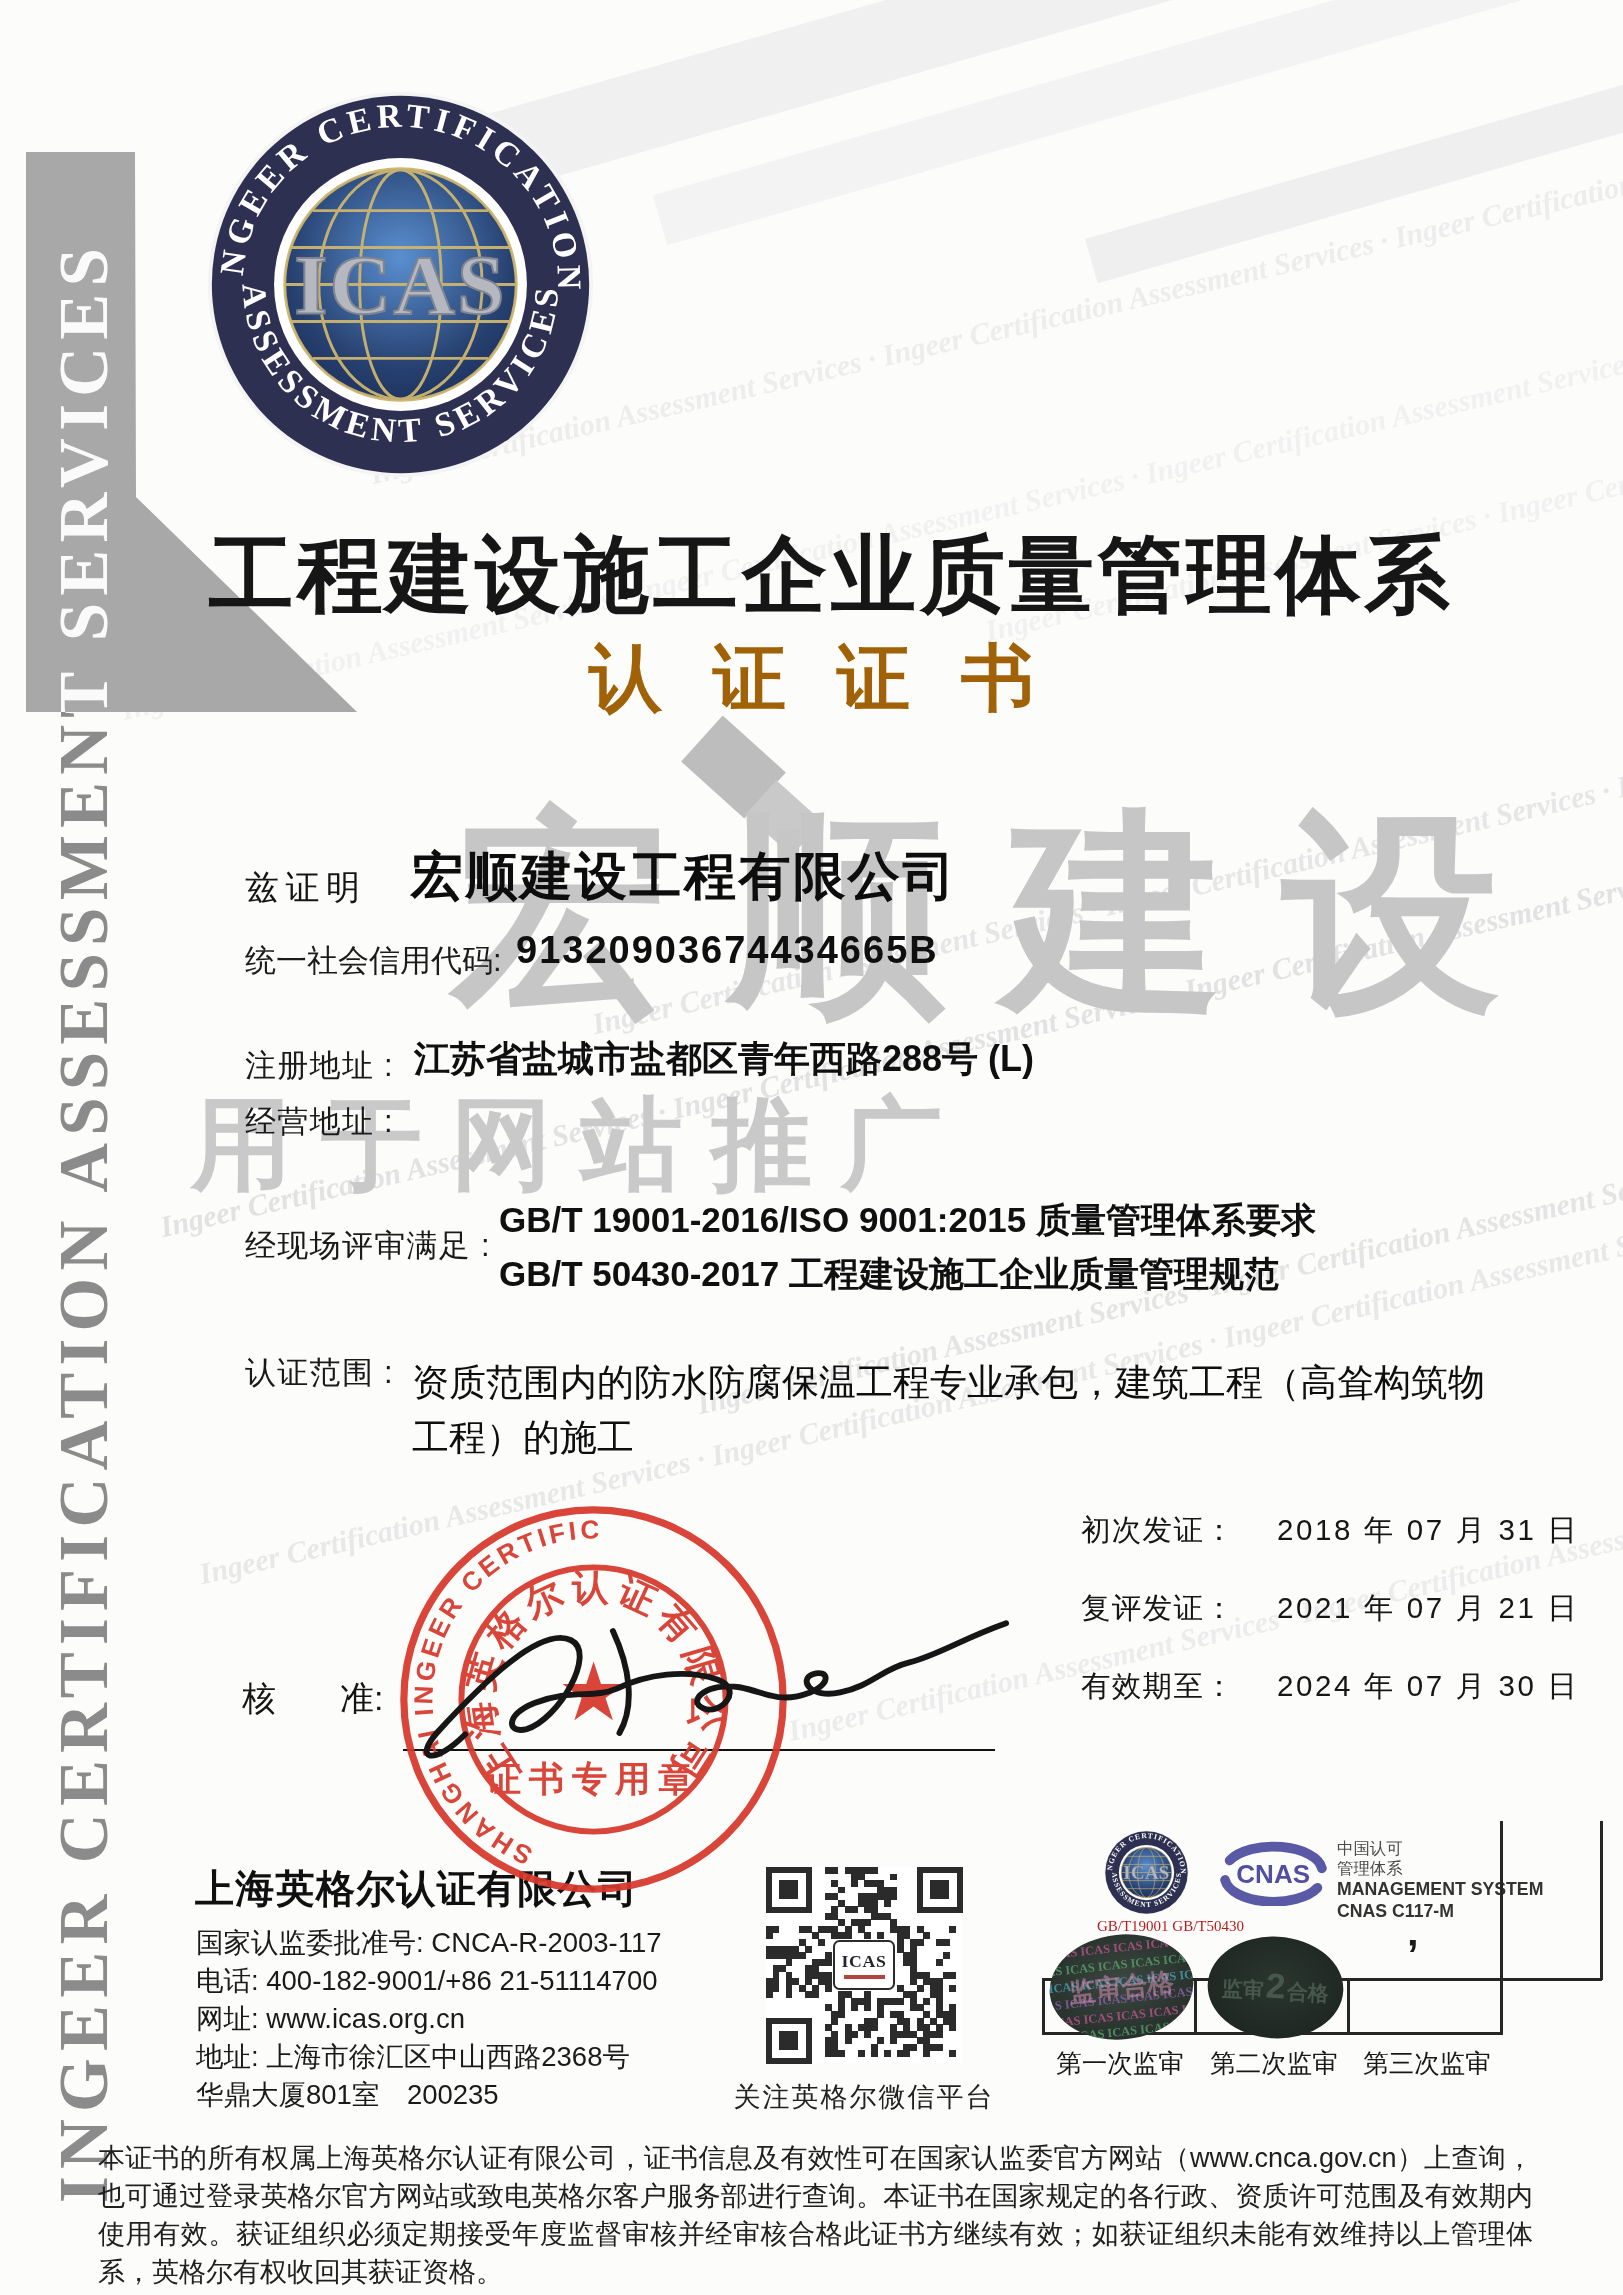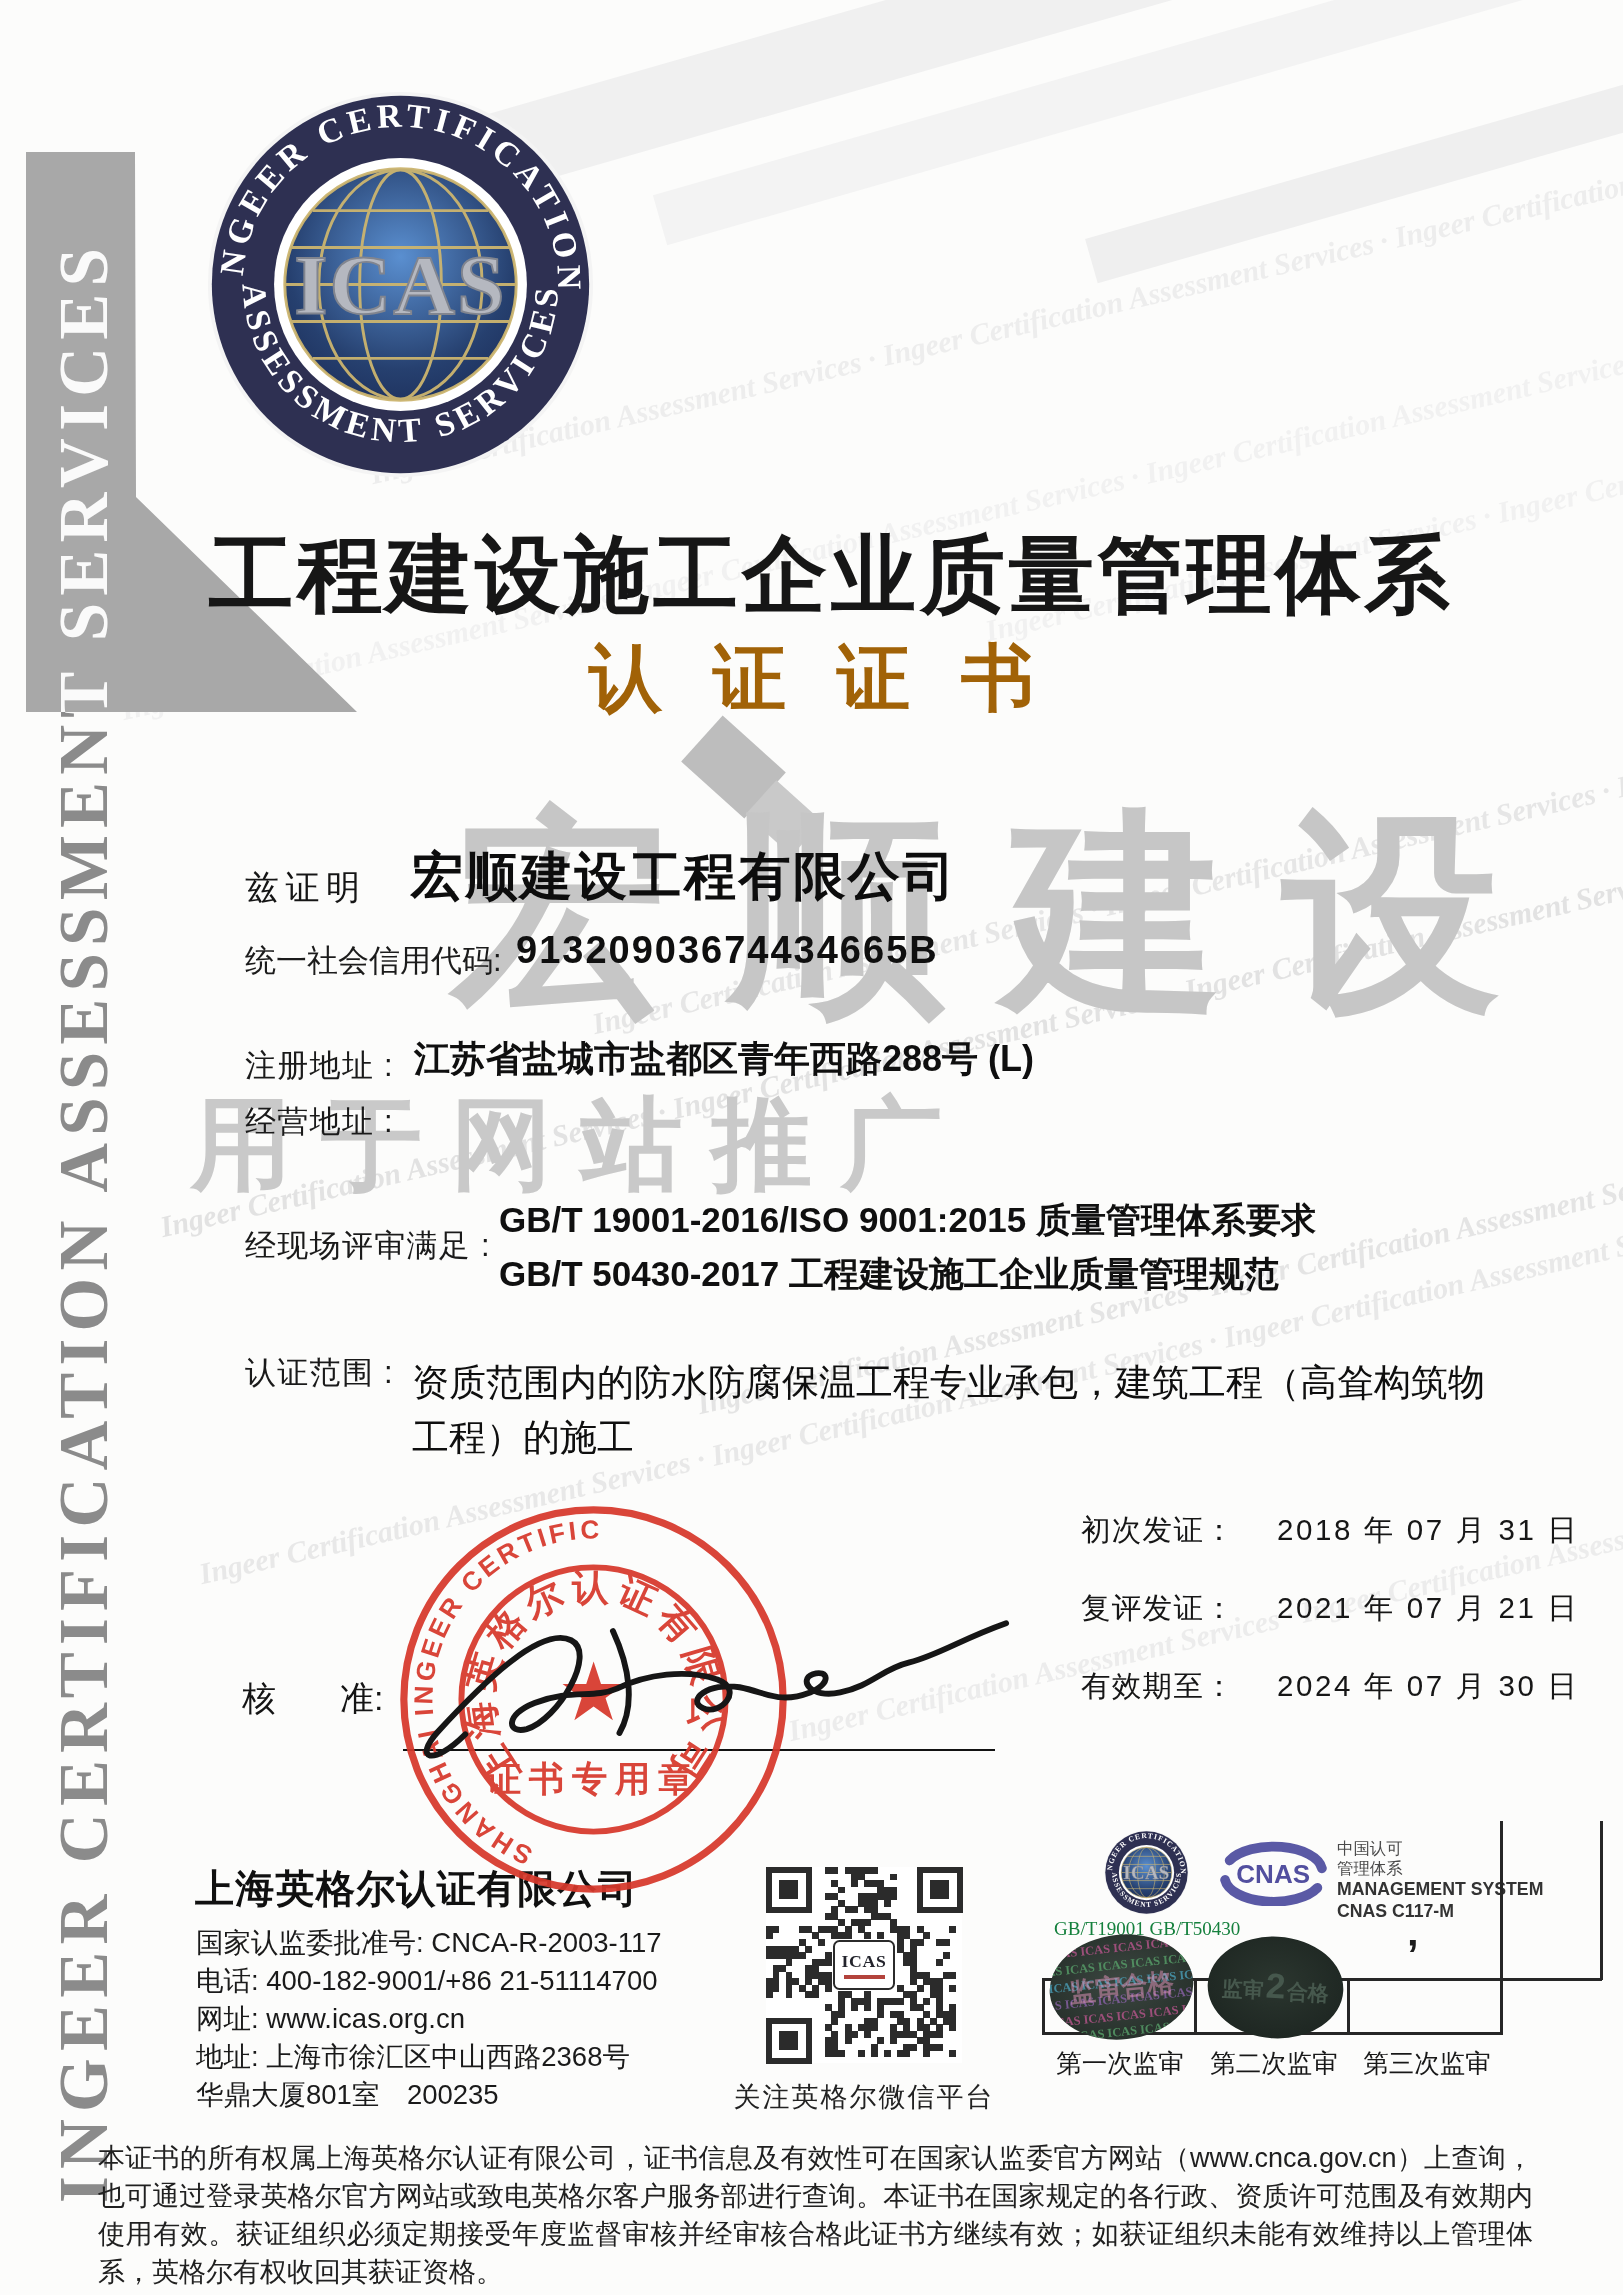--- a/index.html
+++ b/index.html
@@ -82,21 +82,21 @@
   .qr i { position:absolute; width:6.5px; height:6.5px; background:#2b2b2b; }
   .qr .finder { position:absolute; width:46px; height:46px; border:6.5px solid #2b2b2b; background:#fff; }
   .qr .finder::after { content:""; position:absolute; left:6.5px; top:6.5px; width:19.6px; height:19.6px; background:#2b2b2b; }
   .qr .f-tl { left:0; top:0; } .qr .f-tr { left:151px; top:0; } .qr .f-bl { left:0; top:151px; }
   .qr-logo { position:absolute; left:67px; top:73px; width:62px; height:50px; background:#fff; border:2px solid #2b2b2b;
     border-radius:6.5px; display:flex; flex-direction:column; align-items:center; justify-content:center; gap:2.6px; }
   .qr-logo span { font-family:"Liberation Serif",serif; font-weight:800; font-size:17.7px; color:#23242c; letter-spacing:0.7px; }
   .qr-logo em { display:block; width:41px; height:3.9px; background:#b3433c; }
   .qr-caption { left:733px; top:2079px; width:262px; text-align:center; font-size:27px; letter-spacing:2px; color:#222; }
 
-  .gbt-label { left:1054px; top:1918px; width:190px; text-align:left; font-size:19px; font-family:"Liberation Serif",serif; color:#15803d; }
+  .gbt-label { left:1054px; top:1918px; width:190px; text-align:right; font-size:15px; font-family:"Liberation Serif",serif; color:#b91c1c; }
   .cnas-logo { left:1216px; top:1841px; width:115px; height:65px; }
   .cnas-text { left:1337px; top:1838px; }
   .cnas-text .s { font-size:16.4px; line-height:20px; color:#4a4a4a; }
   .cnas-text .b { font-size:17.7px; line-height:22px; color:#333; font-weight:600; }
 
   .tline { background:#262626; }
   .t-rdiv { left:1500px; top:1821px; width:2.6px; height:213px; }
   .t-redge { left:1600px; top:1821px; width:2.6px; height:159px; }
   .t-hmid { left:1042px; top:1978px; width:560px; height:3.3px; }
   .t-left { left:1042px; top:1981px; width:2.6px; height:54px; }

